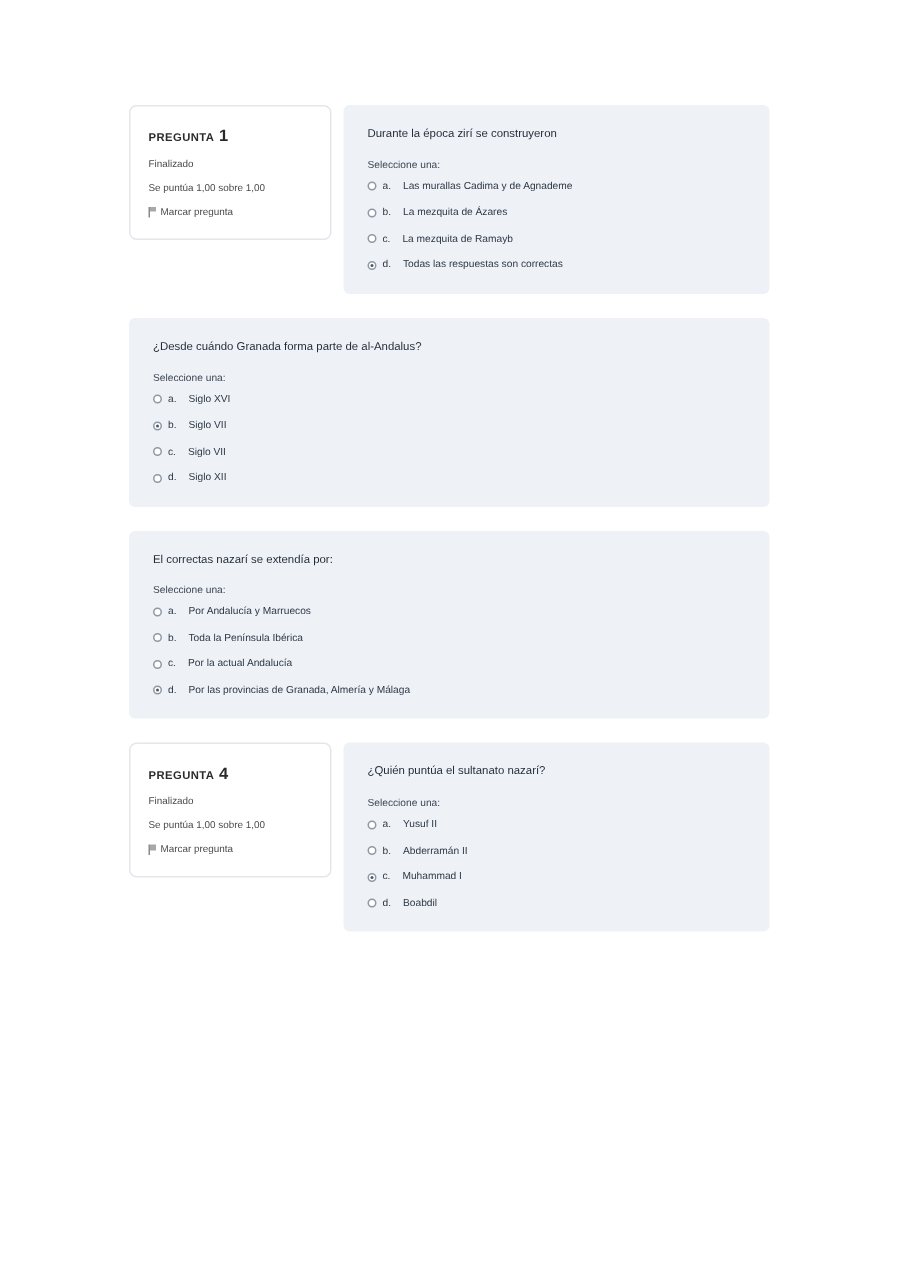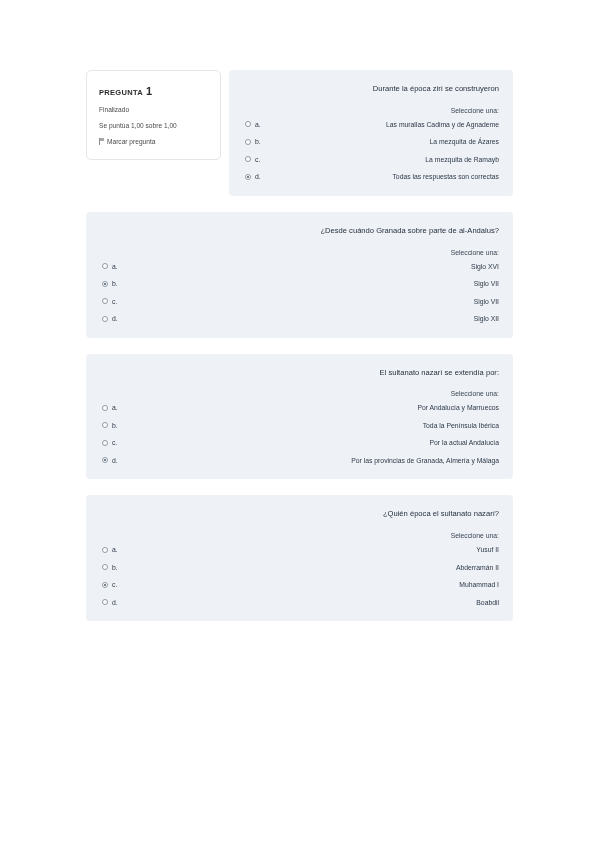--- a/index.html
+++ b/index.html
@@ -93,21 +93,20 @@
     background: #a8a8a8;
   }
 
   
   .answer-panel {
     flex: 1 1 auto;
     background: #eef1f6;
     border-radius: 4px;
     padding: 14px 14px 14px 16px;
     min-height: 60px;
-    text-align: right;
   }
 
   .question-text {
     font-size: 7.6px;
     color: #1f2a37;
     line-height: 1.3;
     margin-bottom: 13px;
   }
 
   .select-label {
@@ -199,21 +198,21 @@
             <div class="option-row">
               <span class="radio checked"></span>
               <span class="option-letter">d.</span>
               <span class="option-text">Todas las respuestas son correctas</span>
             </div>
           </div>
         </div>
       </div>
       <div class="question-block">
         <div class="answer-panel">
-          <div class="question-text">¿Desde cuándo Granada sobre parte de al-Andalus?</div>
+          <div class="question-text">¿Desde cuándo Granada forma parte de al-Andalus?</div>
           <div class="select-label">Seleccione una:</div>
           <div class="options">
             <div class="option-row">
               <span class="radio"></span>
               <span class="option-letter">a.</span>
               <span class="option-text">Siglo XVI</span>
             </div>
             <div class="option-row">
               <span class="radio checked"></span>
               <span class="option-letter">b.</span>
@@ -227,21 +226,21 @@
             <div class="option-row">
               <span class="radio"></span>
               <span class="option-letter">d.</span>
               <span class="option-text">Siglo XII</span>
             </div>
           </div>
         </div>
       </div>
       <div class="question-block">
         <div class="answer-panel">
-          <div class="question-text">El sultanato nazarí se extendía por:</div>
+          <div class="question-text">El correctas nazarí se extendía por:</div>
           <div class="select-label">Seleccione una:</div>
           <div class="options">
             <div class="option-row">
               <span class="radio"></span>
               <span class="option-letter">a.</span>
               <span class="option-text">Por Andalucía y Marruecos</span>
             </div>
             <div class="option-row">
               <span class="radio"></span>
               <span class="option-letter">b.</span>
@@ -254,22 +253,31 @@
             </div>
             <div class="option-row">
               <span class="radio checked"></span>
               <span class="option-letter">d.</span>
               <span class="option-text">Por las provincias de Granada, Almería y Málaga</span>
             </div>
           </div>
         </div>
       </div>
       <div class="question-block">
+        <div class="info-card">
+          <div class="info-card-title"><span>PREGUNTA</span><span class="qnum">4</span></div>
+          <div class="info-line">Finalizado</div>
+          <div class="info-line">Se puntúa 1,00 sobre 1,00</div>
+          <div class="flag-line">
+            <span class="flag-icon"></span>
+            <span>Marcar pregunta</span>
+          </div>
+        </div>
         <div class="answer-panel">
-          <div class="question-text">¿Quién época el sultanato nazarí?</div>
+          <div class="question-text">¿Quién puntúa el sultanato nazarí?</div>
           <div class="select-label">Seleccione una:</div>
           <div class="options">
             <div class="option-row">
               <span class="radio"></span>
               <span class="option-letter">a.</span>
               <span class="option-text">Yusuf II</span>
             </div>
             <div class="option-row">
               <span class="radio"></span>
               <span class="option-letter">b.</span>

